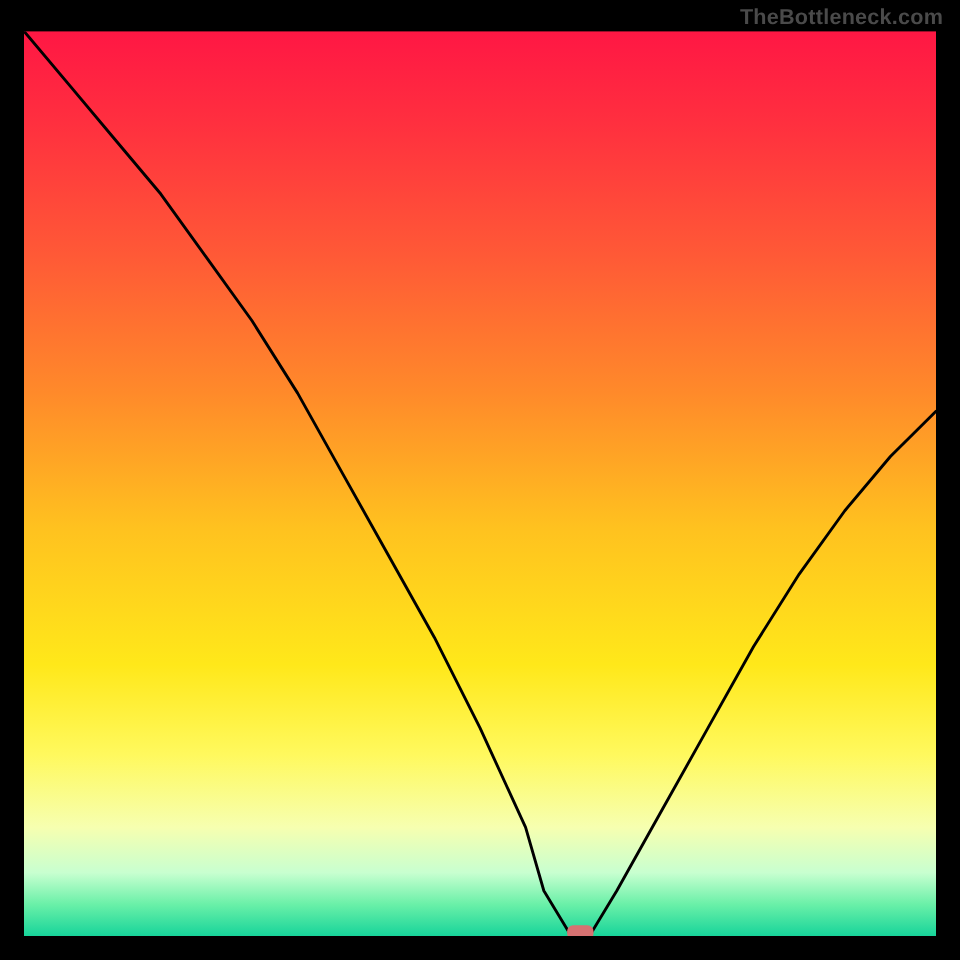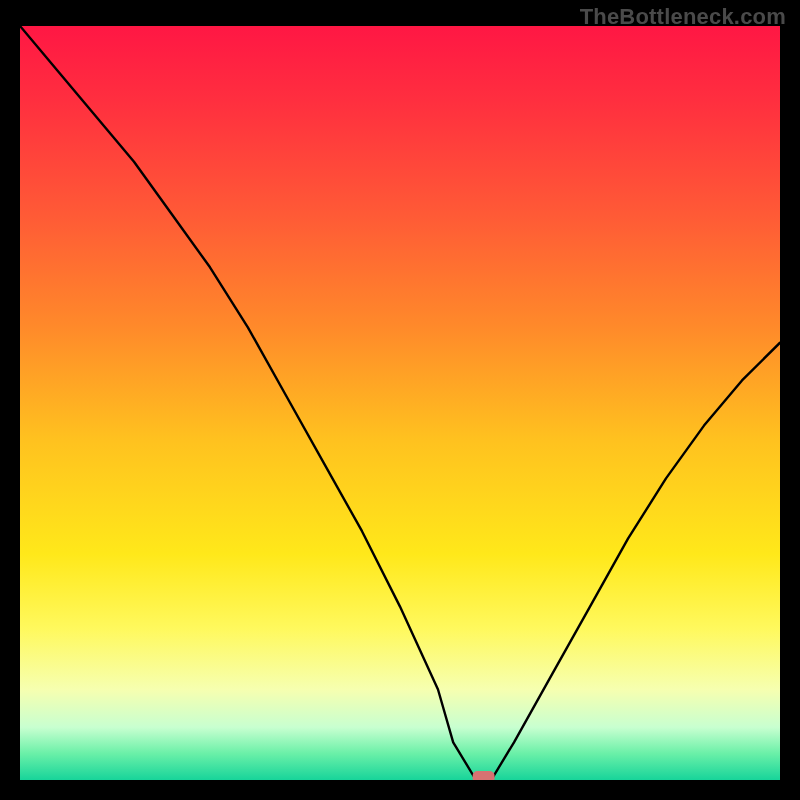--- a/index.html
+++ b/index.html
@@ -15,21 +15,21 @@
     position: relative;
     width: 800px;
     height: 800px;
     background: #000;
   }
   .watermark {
     position: absolute;
     top: 4px;
     right: 14px;
     color: #4a4a4a;
-    font-size: 22px;
+    font-size: 18px;
     font-weight: 600;
     letter-spacing: 0.2px;
     z-index: 10;
     user-select: none;
   }
   .plot-wrap {
     position: absolute;
     left: 20px;
     top: 26px;
     width: 760px;

